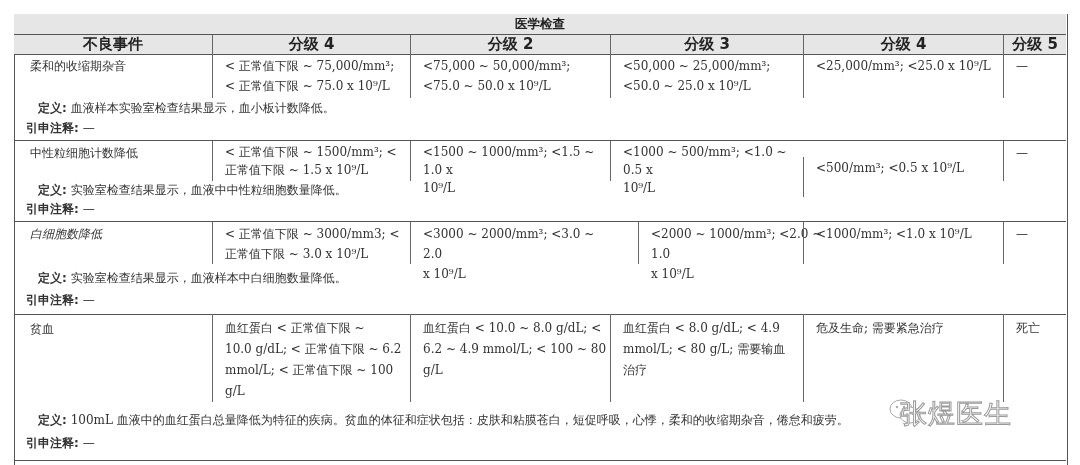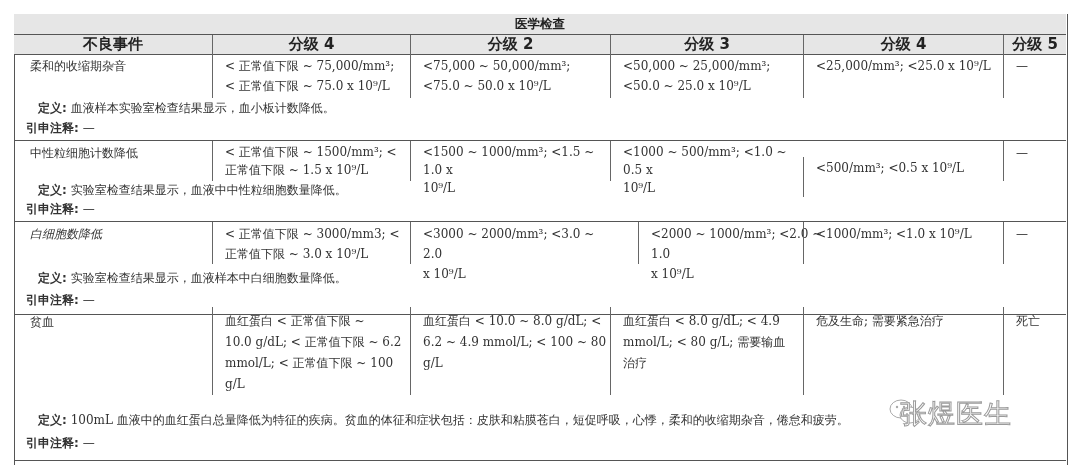--- a/index.html
+++ b/index.html
@@ -112,21 +112,21 @@
       <div>&lt;1000/mm³; &lt;1.0 x 10⁹/L</div>
     </div>
   <div class="cell" style="left:989px;width:63px;height:42px;">
       <div>—</div>
     </div>
 </div>
 <div class="def" style="top:268px;"><b>定义:</b> <span>实验室检查结果显示，血液样本中白细胞数量降低。</span></div>
 <div class="note" style="top:290px;"><b>引申注释:</b> <span>—</span></div>
 <div class="divider" style="top:314px;"></div>
 
-<div class="row" style="top:307px;height:88px;">
+<div class="row" style="top:314px;height:88px;">
   <div class="cell" style="left:0;width:198px;height:88px;line-height:22px;padding-top:4px;">贫血</div>
   <div class="cell" style="left:198px;width:198px;height:88px;line-height:21px;padding-top:4px;">
       <div>血红蛋白 &lt; 正常值下限 ~</div>
       <div>10.0 g/dL; &lt; 正常值下限 ~ 6.2</div>
       <div>mmol/L; &lt; 正常值下限 ~ 100</div>
       <div>g/L</div>
     </div>
   <div class="cell" style="left:396px;width:200px;height:88px;line-height:21px;padding-top:4px;">
       <div>血红蛋白 &lt; 10.0 ~ 8.0 g/dL; &lt;</div>
       <div>6.2 ~ 4.9 mmol/L; &lt; 100 ~ 80</div>

